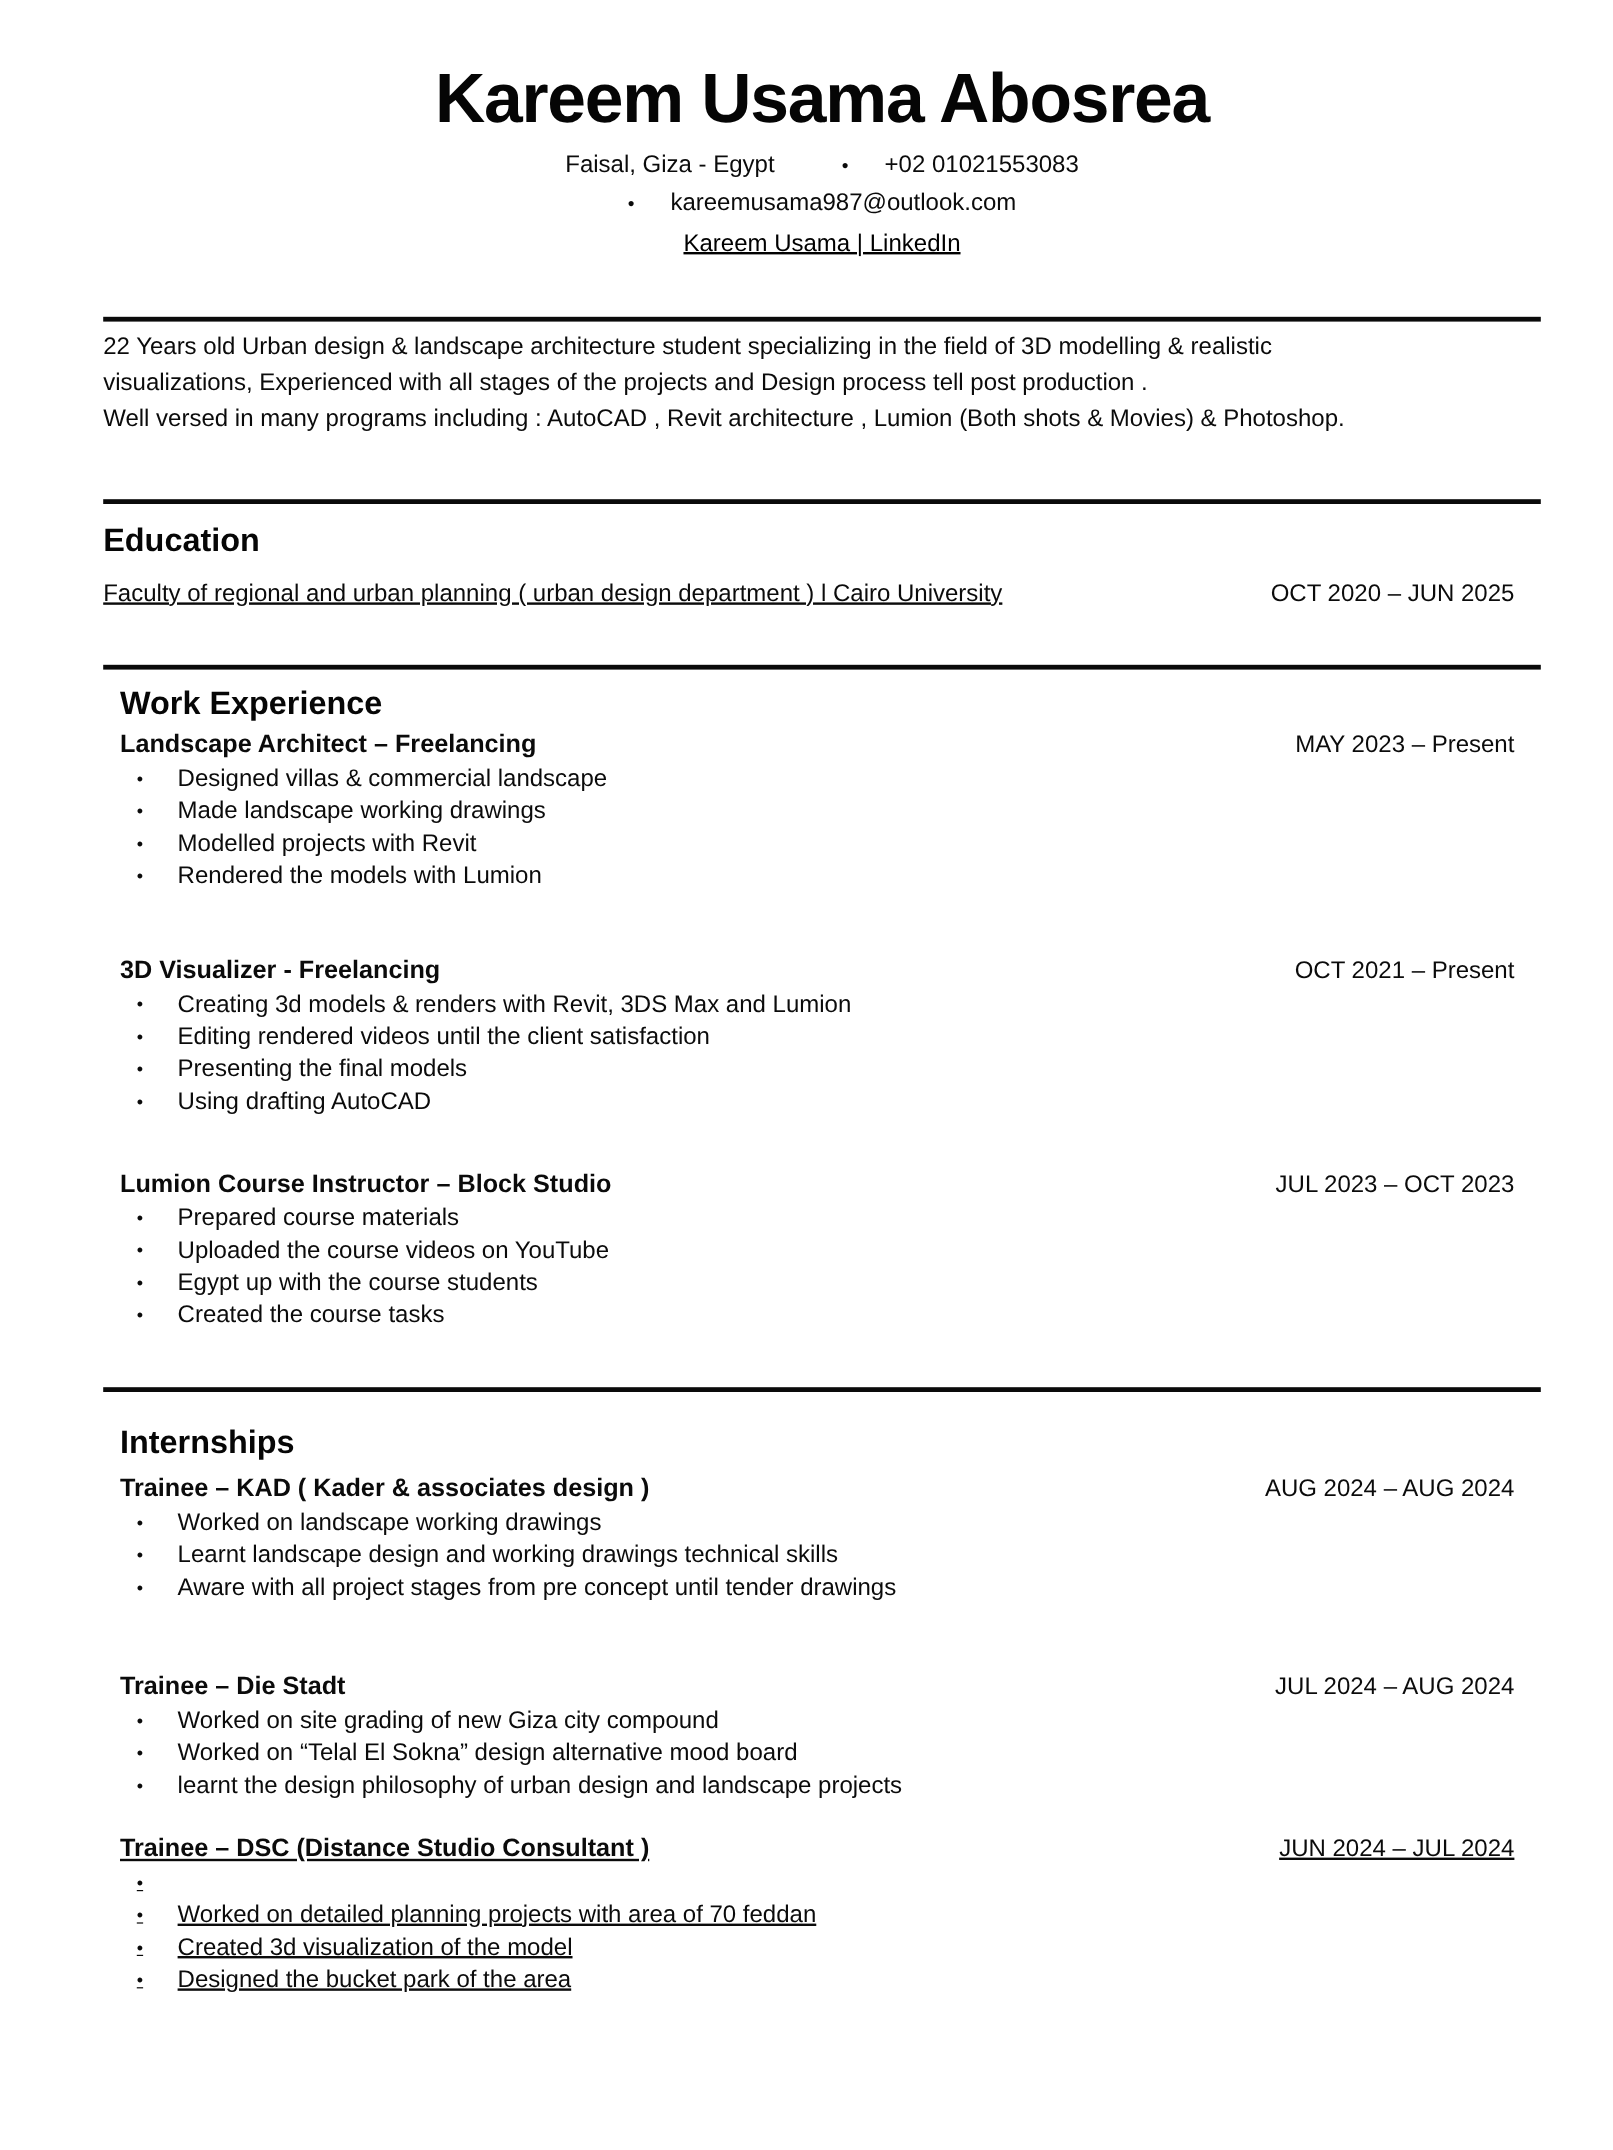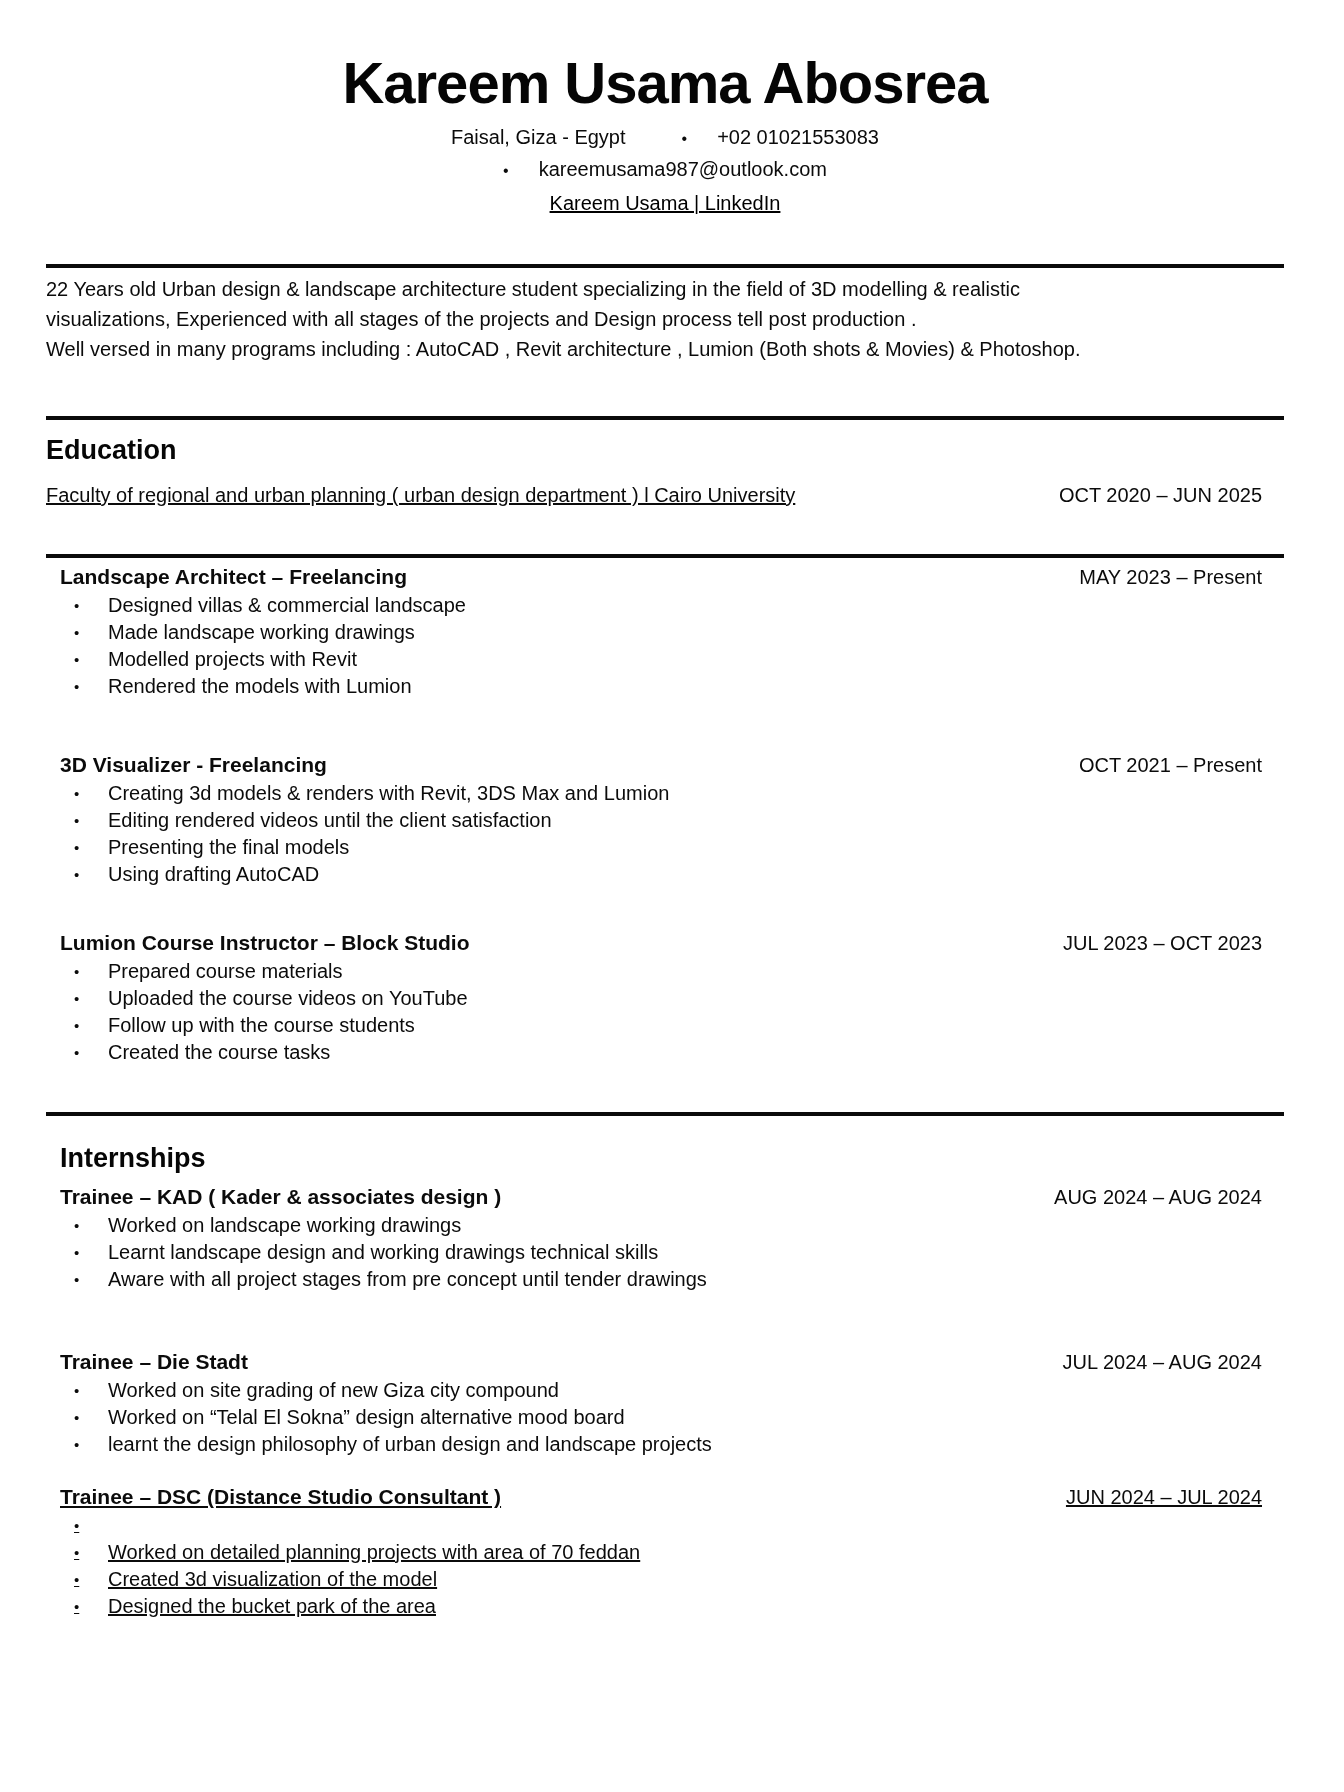--- a/index.html
+++ b/index.html
@@ -1,18 +1,18 @@
 <!DOCTYPE html>
 <html><head>
 <meta charset="utf-8">
 <style>
   * { margin:0; padding:0; box-sizing:border-box; }
   html,body { background:#ffffff; }
   body { width:1344px; height:1792px; font-family:"Liberation Sans", sans-serif; color:#0b0b0b; }
-  .page { width:1344px; height:1312px; padding:44px 60px 0 46px; }
+  .page { width:1344px; height:1312px; padding:44px 60px 0 86px; }
 
   
   .hdr { text-align:center; }
   .name { font-size:58px; font-weight:600; line-height:78px; letter-spacing:-1px; color:#050505; }
   .c-row { display:flex; justify-content:center; align-items:baseline; line-height:30px; font-size:20px; }
   .c-row .dot { margin:0 30px 0 56px; font-size:16px; }
   .c-row2 .dot { margin:0 30px 0 0; font-size:16px; }
   .link-row { line-height:30px; margin-top:2px; font-size:20px; }
   .link-row a { text-decoration:underline; cursor:pointer; }
 
@@ -86,20 +86,21 @@
     <div class="sec-h">Education</div>
     <div class="edu-row">
       <span class="inst">Faculty of regional and urban planning ( urban design department ) l Cairo University</span>
       <span class="date">OCT 2020 – JUN 2025</span>
     </div>
   </div>
 
   <div class="rule rule3"></div>
 
   <div class="jobs-sec work-exp">
+    <div class="sec-h">Work Experience</div>
 
     <div class="job">
       <div class="job-head">
         <span class="job-title">Landscape Architect – Freelancing</span>
         <span class="date">MAY 2023 – Present</span>
       </div>
       <ul class="blist">
         <li>
             <span class="blt">•</span>
             <span>Designed villas &amp; commercial landscape</span>
@@ -153,21 +154,21 @@
         <li>
             <span class="blt">•</span>
             <span>Prepared course materials</span>
           </li>
         <li>
             <span class="blt">•</span>
             <span>Uploaded  the course videos on YouTube</span>
           </li>
         <li>
             <span class="blt">•</span>
-            <span>Follow up with the course students</span>
+            <span>Egypt up with the course students</span>
           </li>
         <li>
             <span class="blt">•</span>
             <span>Created the course tasks</span>
           </li>
       </ul>
     </div>
   </div>
 
   <div class="rule rule4"></div>

